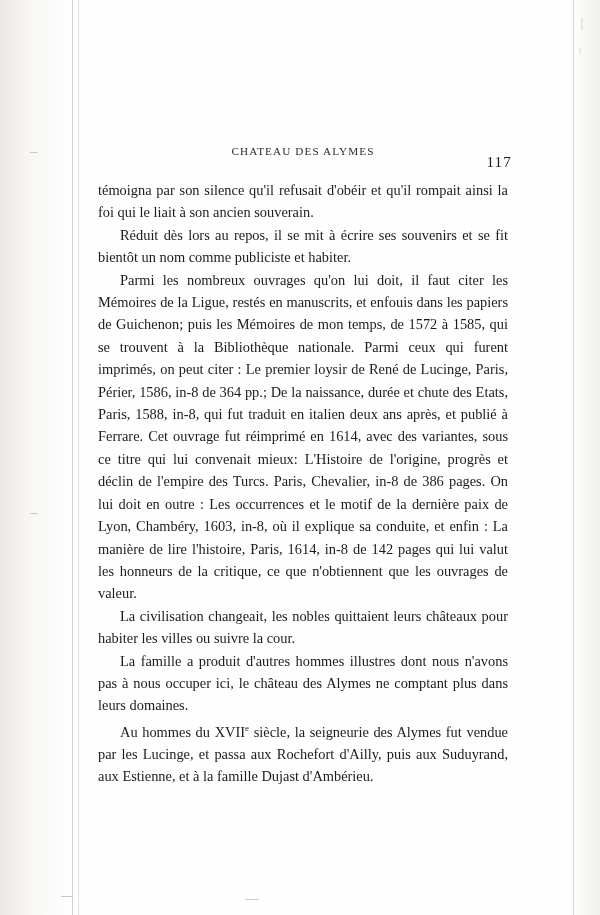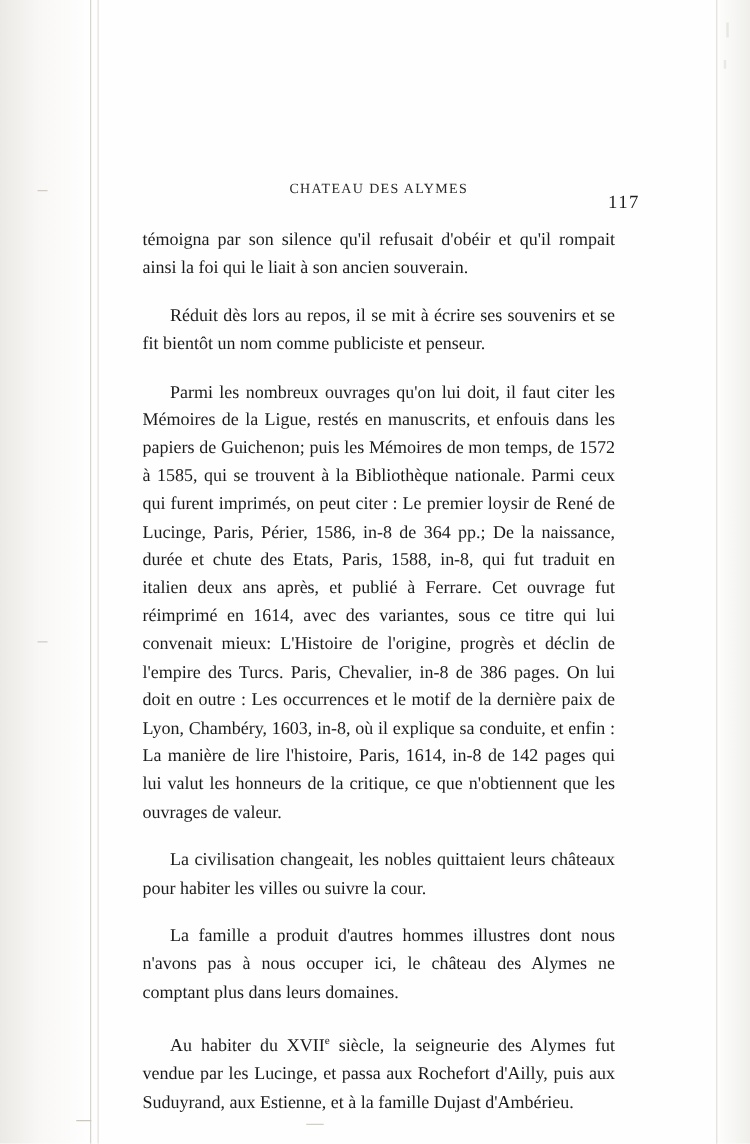--- a/index.html
+++ b/index.html
@@ -98,21 +98,21 @@
   }
 
   .body-text {
     font-size: 14.4px;
     line-height: 22.4px;
     text-align: justify;
     text-justify: inter-word;
     color: #1b1b1b;
   }
   .para {
-    margin: 16px;
+    margin: 0;
     text-indent: 22px;
   }
   .para.first { text-indent: 0; }
   .it { }
   .sup { font-size: 9px; vertical-align: super; }
 </style>
 </head>
 <body>
 
 <div class="scan-page">
@@ -127,20 +127,20 @@
   <div class="mark m5"></div>
   <div class="mark m6"></div>
 
   <div class="text-column">
     <div class="running-head">
       <div class="running-title">CHATEAU DES ALYMES</div>
       <div class="folio">117</div>
     </div>
     <div class="body-text" id="body-text">
         <p class="para first"><span>témoigna par son silence qu'il refusait d'obéir et qu'il rompait ainsi la foi qui le liait à son ancien souverain.</span></p>
-        <p class="para"><span>Réduit dès lors au repos, il se mit à écrire ses souvenirs et se fit bientôt un nom comme publiciste et penseur.</span></p>
+        <p class="para"><span>Réduit dès lors au repos, il se mit à écrire ses souvenirs et se fit bientôt un nom comme publiciste et habiter.</span></p>
         <p class="para"><span>Parmi les nombreux ouvrages qu'on lui doit, il faut citer les </span><span class="it">Mémoires de la Ligue,</span><span> restés en manuscrits, et enfouis dans les papiers de Guichenon; puis les </span><span class="it">Mémoires de mon temps,</span><span> de 1572 à 1585, qui se trouvent à la Bibliothèque nationale. Parmi ceux qui furent imprimés, on peut citer : </span><span class="it">Le premier loysir de René de Lucinge,</span><span> Paris, Périer, 1586, in-8 de 364 pp.; </span><span class="it">De la naissance, durée et chute des Etats,</span><span> Paris, 1588, in-8, qui fut traduit en italien deux ans après, et publié à Ferrare. Cet ouvrage fut réimprimé en 1614, avec des variantes, sous ce titre qui lui convenait mieux: </span><span class="it">L'Histoire de l'origine, progrès et déclin de l'empire des Turcs.</span><span> Paris, Chevalier, in-8 de 386 pages. On lui doit en outre : </span><span class="it">Les occurrences et le motif de la dernière paix de Lyon,</span><span> Chambéry, 1603, in-8, où il explique sa conduite, et enfin : </span><span class="it">La manière de lire l'histoire,</span><span> Paris, 1614, in-8 de 142 pages qui lui valut les honneurs de la critique, ce que n'obtiennent que les ouvrages de valeur.</span></p>
         <p class="para"><span>La civilisation changeait, les nobles quittaient leurs châteaux pour habiter les villes ou suivre la cour.</span></p>
         <p class="para"><span>La famille a produit d'autres hommes illustres dont nous n'avons pas à nous occuper ici, le château des Alymes ne comptant plus dans leurs domaines.</span></p>
-        <p class="para"><span>Au habiter du XVII</span><sup class="sup">e</sup><span> siècle, la seigneurie des Alymes fut vendue par les Lucinge, et passa aux Rochefort d'Ailly, puis aux Suduyrand, aux Estienne, et à la famille Dujast d'Ambérieu.</span></p>
+        <p class="para"><span>Au hommes du XVII</span><sup class="sup">e</sup><span> siècle, la seigneurie des Alymes fut vendue par les Lucinge, et passa aux Rochefort d'Ailly, puis aux Suduyrand, aux Estienne, et à la famille Dujast d'Ambérieu.</span></p>
       </div>
   </div>
 </div>
 
 </body></html>

